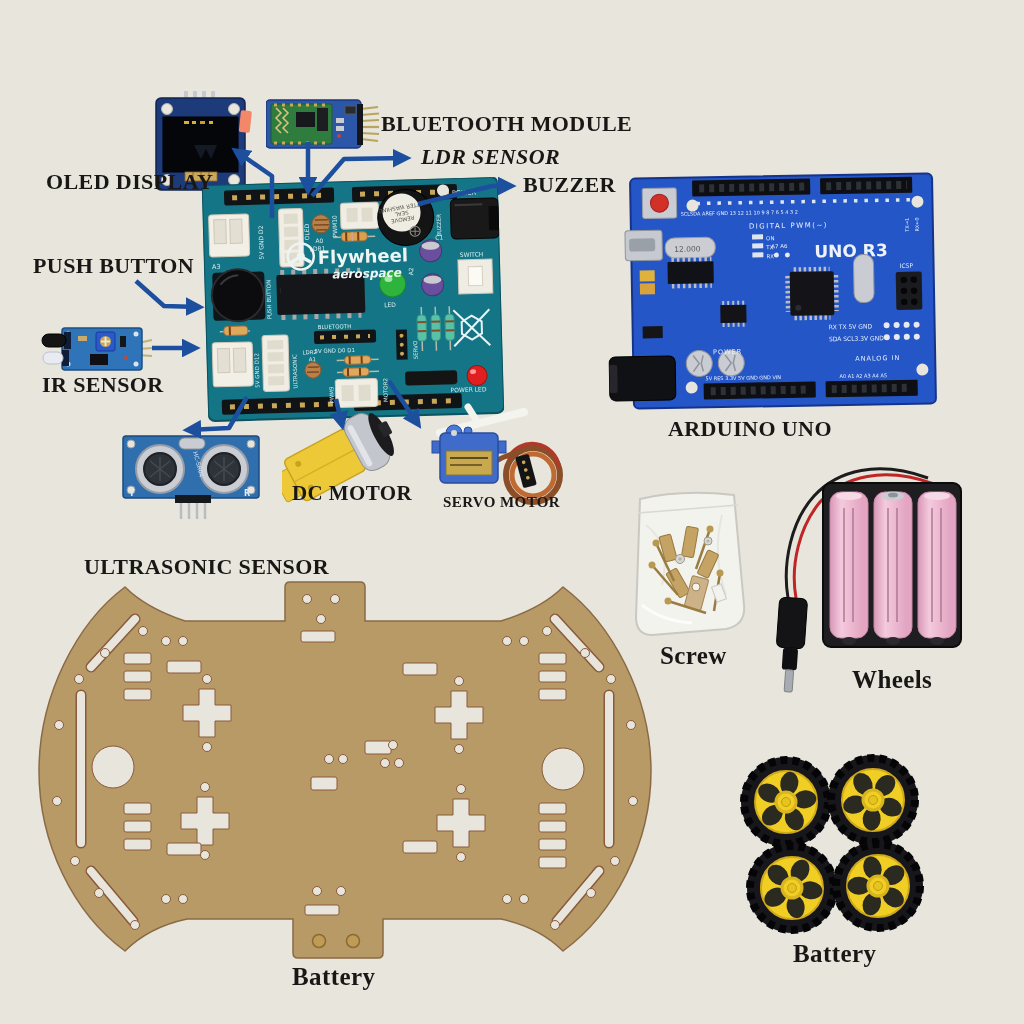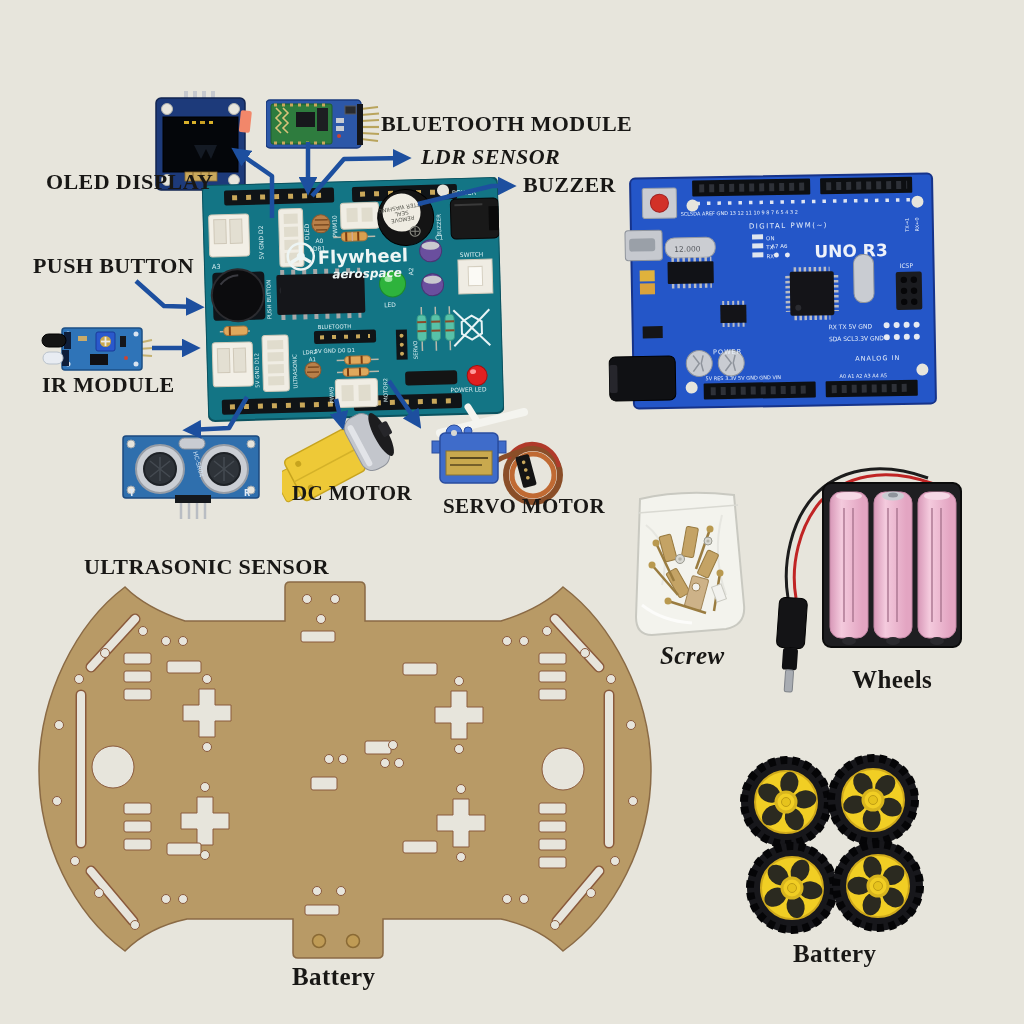--- a/index.html
+++ b/index.html
@@ -679,22 +679,23 @@
       <path d="M336,399 L342,425"></path>
       <path d="M389,381 L418,424"></path>
     </g>
   </svg>
 
   <div class="label caps" style="left:46px;top:169px;">OLED DISPLAY</div>
   <div class="label caps" style="left:381px;top:111px;">BLUETOOTH MODULE</div>
   <div class="label caps" style="left:421px;top:144px;font-style:italic;">LDR SENSOR</div>
   <div class="label caps" style="left:523px;top:172px;">BUZZER</div>
   <div class="label caps" style="left:33px;top:253px;">PUSH BUTTON</div>
-  <div class="label caps" style="left:42px;top:372px;">IR MODULE</div>
+  <div class="label caps" style="left:42px;top:372px;">IR SENSOR</div>
   <div class="label caps" style="left:84px;top:513px;margin-top:41px;">ULTRASONIC SENSOR</div>
   <div class="label caps" style="left:282px;top:481px;font-size:21px;margin-left:10px;">DC MOTOR</div>
-  <div class="label caps" style="left:443px;top:494px;font-size:21px;">SERVO MOTOR</div>
-  <div class="label title" style="left:660px;top:642px;font-style:italic;">Screw</div>
+  <div class="label caps" style="left:443px;top:494px;font-size:15px;">SERVO MOTOR</div>
+  <div class="label caps" style="left:668px;top:416px;">ARDUINO UNO</div>
+  <div class="label title" style="left:660px;top:642px;">Screw</div>
   <div class="label title" style="left:852px;top:666px;">Wheels</div>
   <div class="label title" style="left:292px;top:963px;">Battery</div>
   <div class="label title" style="left:793px;top:940px;">Battery</div>
 
 </div>
 
 </body></html>

